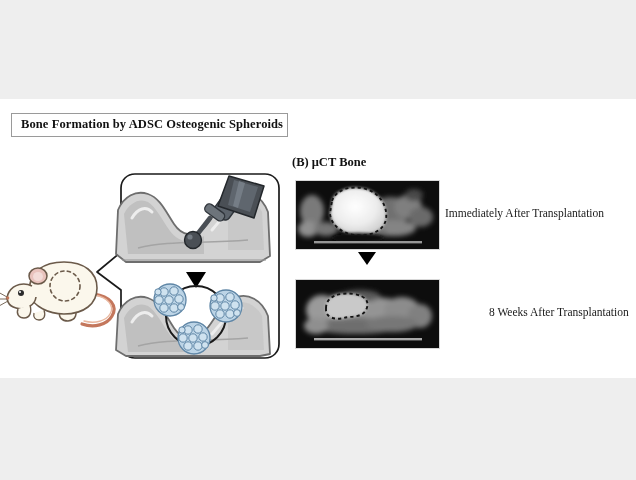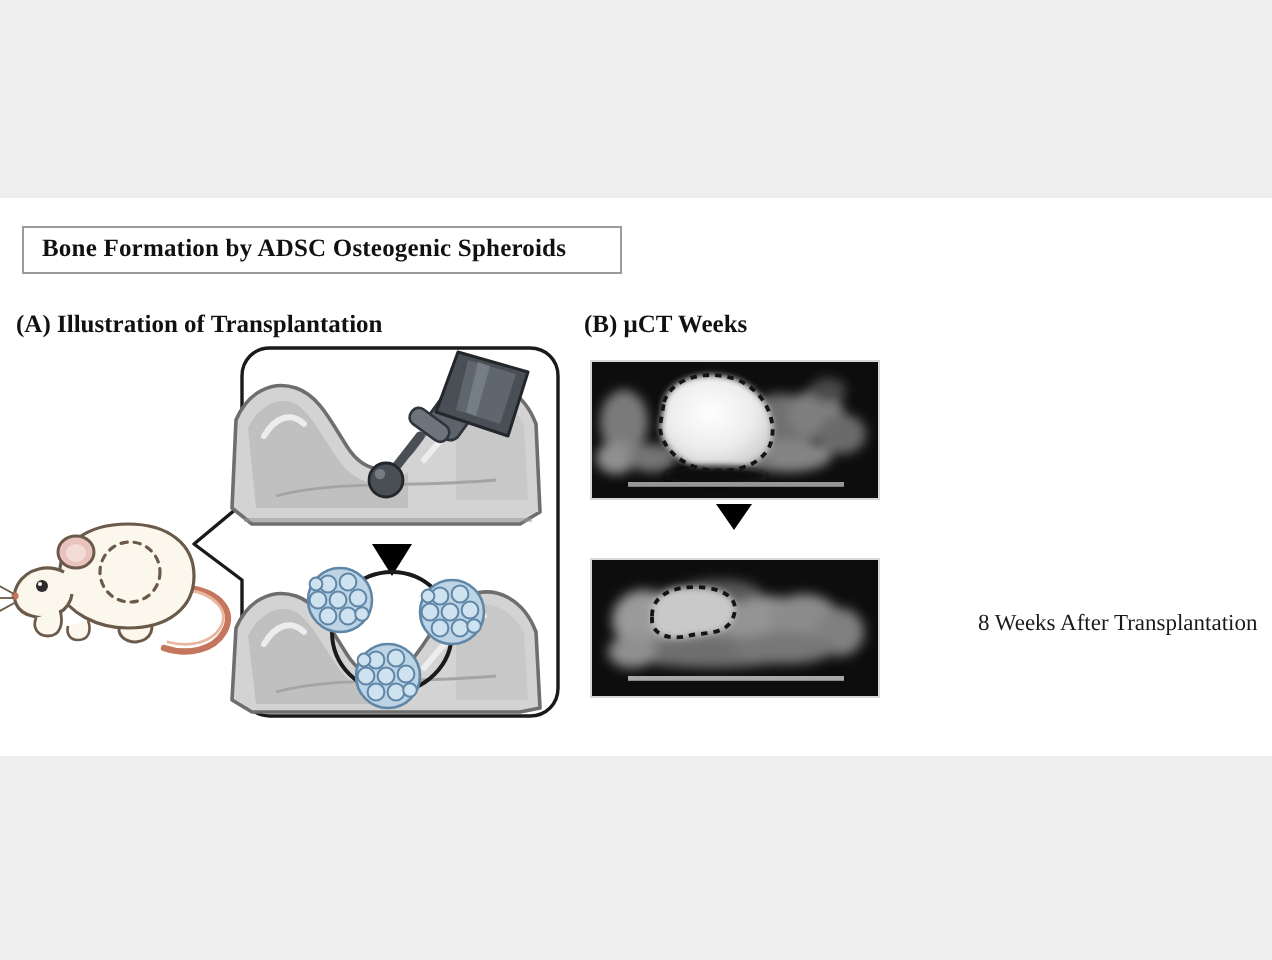--- a/index.html
+++ b/index.html
@@ -15,21 +15,21 @@
   .canvas{
     position:absolute;left:0;top:99px;width:636px;height:279px;
     background:#ffffff;
   }
 
   
   .title-box{
     position:absolute;left:11px;top:113px;
     border:1px solid #9a9a9a;
     background:#ffffff;
-    padding:3px 27px 4px 9px;
+    padding:3px 4px 4px 9px;
     font-weight:bold;font-size:12.5px;color:#111;
     letter-spacing:.1px;white-space:nowrap;
     font-family:"Liberation Serif", serif;
   }
 
   
   .panel-head{
     position:absolute;font-weight:bold;font-size:12.5px;color:#111;
     white-space:nowrap;font-family:"Liberation Serif", serif;
   }
@@ -65,22 +65,21 @@
 </style>
 </head>
 <body>
 
 <div id="figure-root">
 
   <div class="canvas"></div>
 
   <div class="title-box">Bone Formation by ADSC Osteogenic Spheroids</div>
 
-  <div class="panel-head" id="head-a">(A) Illustration of Transplantation</div>
-  <div class="panel-head" id="head-b">(B) μCT Weeks</div>
+  <div class="panel-head" id="head-b">(B) μCT Bone</div>
 
   <div id="panel-a">
 
     <div id="mouse-wrap">
       <svg width="120" height="82" viewBox="0 0 120 82">
 
         <path d="M92,44 C108,46 116,56 110,66 C105,75 92,78 80,74" fill="none" stroke="#c4775c" stroke-width="3.2" stroke-linecap="round"></path>
         <path d="M92,45 C106,47 113,56 108,64 C104,71 93,74 82,71" fill="none" stroke="#e9b79f" stroke-width="1.4" stroke-linecap="round"></path>
 
         <path d="M72,56 C76,64 74,70 66,71 C60,71 56,67 58,62" fill="#fbf7ec" stroke="#6b5a4a" stroke-width="1.5" stroke-linejoin="round"></path>
@@ -247,20 +246,21 @@
         <g filter="url(#blurB)">
           <ellipse cx="62" cy="57" rx="26" ry="5" fill="#0a0a0a"></ellipse>
         </g>
 
         <path d="M36,20 C40,8 56,4 70,8 C84,12 92,26 90,38
                  C88,50 74,56 58,54 C44,52 34,42 34,32 Z" fill="none" stroke="#141414" stroke-width="1.9" stroke-dasharray="3.2 3"></path>
 
         <rect x="18" y="60" width="108" height="2.4" fill="#b9b9b9" opacity="0.8"></rect>
       </svg>
     </div>
+    <div class="ct-caption" id="cap-top">Immediately After Transplantation</div>
 
     <div id="ct-arrow"></div>
 
     <div class="ct-panel" id="ct-bottom">
       <svg width="143" height="68" viewBox="0 0 143 68">
         <defs>
           <filter id="blurC" x="-30%" y="-30%" width="160%" height="160%">
             <feGaussianBlur stdDeviation="2.8"></feGaussianBlur>
           </filter>
           <filter id="blurD" x="-30%" y="-30%" width="160%" height="160%">

